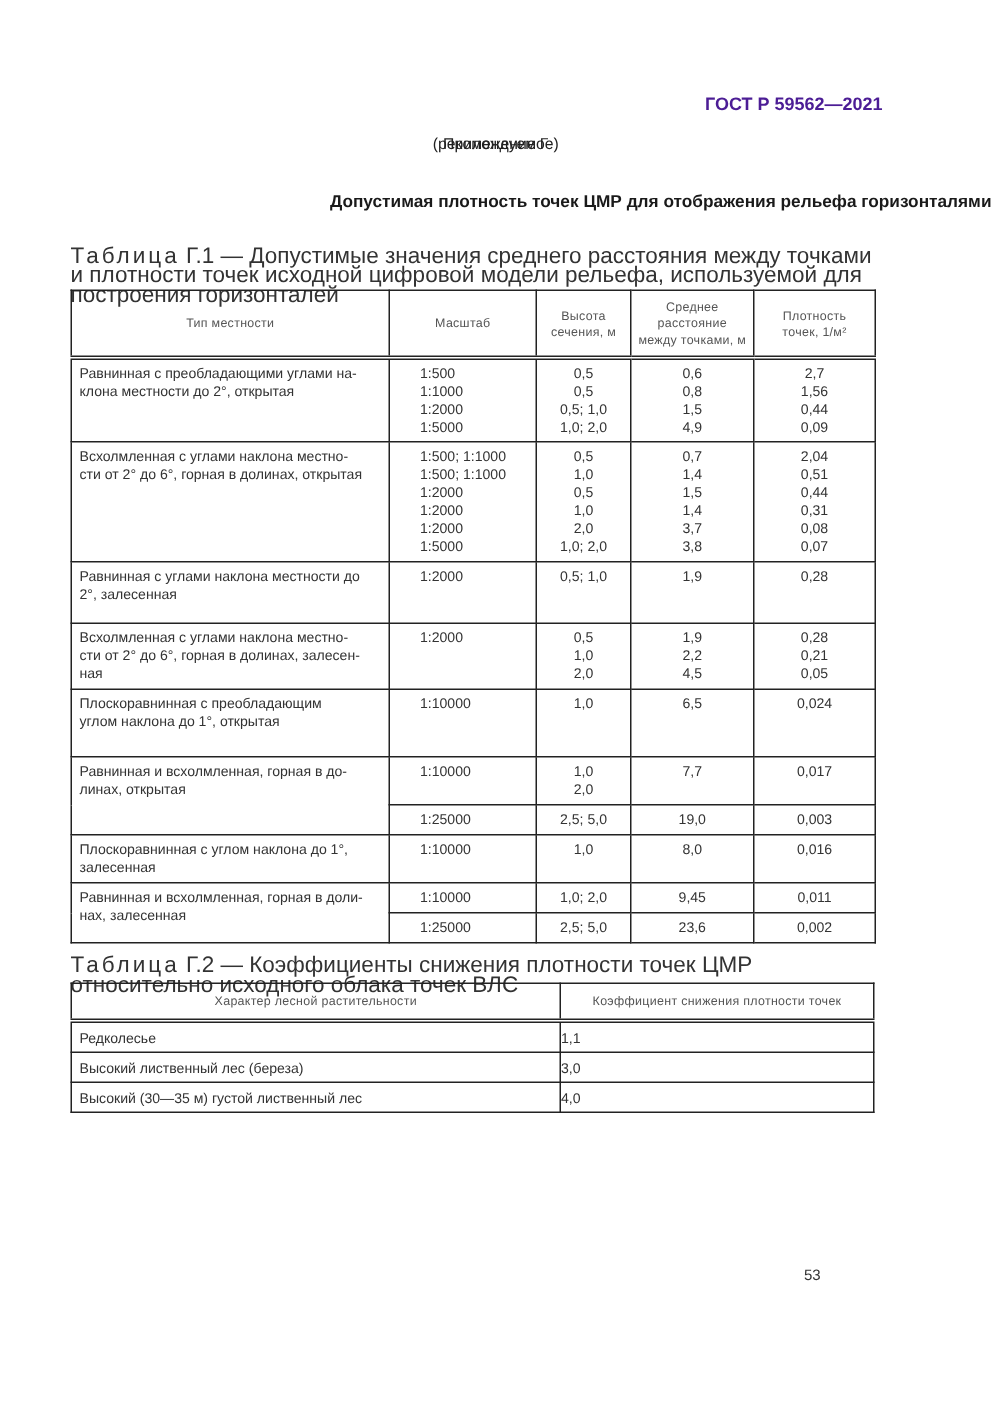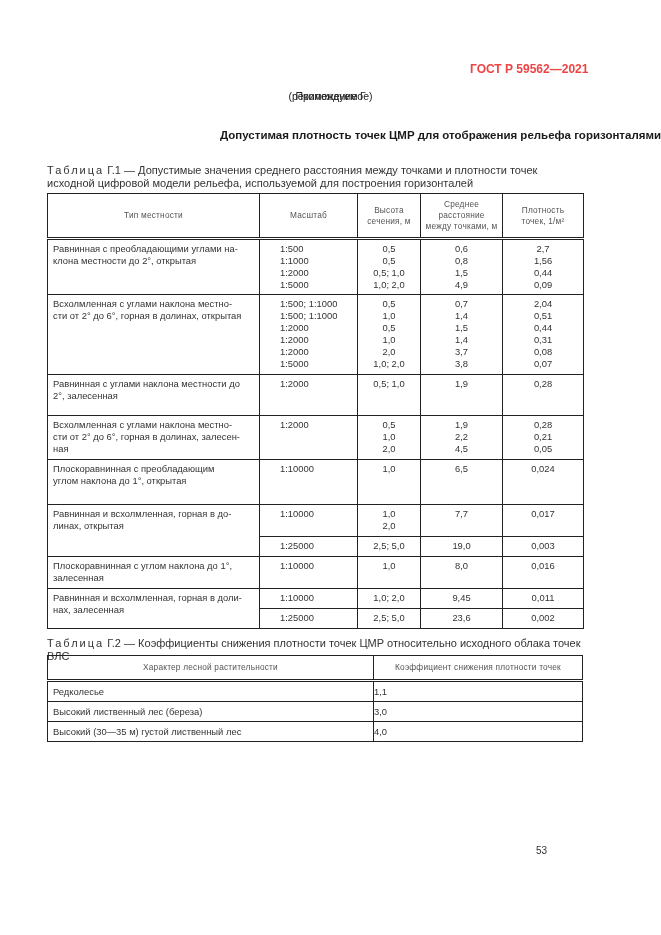--- a/index.html
+++ b/index.html
@@ -2,26 +2,26 @@
 <html><head>
   <meta charset="utf-8">
   <style>
     html, body { margin: 0; padding: 0; background: #ffffff; }
     body {
       width: 661px; height: 935px; position: relative; overflow: hidden;
       font-family: "Liberation Sans", "DejaVu Sans", sans-serif;
       color: #222;
     }
     .abs { position: absolute; }
-    .std-code { left: 470px; top: 62px; font-size: 12px; font-weight: bold; color: #ef4444; }
+    .std-code { left: 470px; top: 62px; font-size: 12px; font-weight: bold; color: #4c1d95; }
     .appendix { left: 0; width: 661px; text-align: center; font-size: 10.5px; font-weight: normal; color: #222; }
     .appendix-title { top: 90px; }
     .appendix-sub { top: 90px; }
     .heading { left: 0; width: 661px; top: 129px; text-align: right; font-size: 11.5px; font-weight: bold; color: #1a1a1a; }
-    .caption { left: 47px; width: 540px; font-size: 11px; line-height: 13px; color: #333; }
+    .caption { left: 47px; width: 540px; font-size: 15px; line-height: 13px; color: #333; }
     .caption .spaced { letter-spacing: 2px; }
     .cap1 { top: 164px; }
     .cap2 { top: 637px; }
 
     table.t { position: absolute; border-collapse: collapse; table-layout: fixed; font-size: 9.4px; color: #333; }
     table.t td, table.t th { border: 1px solid #222; padding: 0; vertical-align: top; }
     table.t th { font-weight: normal; font-size: 8.3px; color: #555; vertical-align: middle; text-align: center; line-height: 11px; letter-spacing: 0.2px; }
     table.t tr.hdr th { border-bottom: 3px double #222; }
 
     #t1 { left: 47px; top: 193px; width: 536px; }

